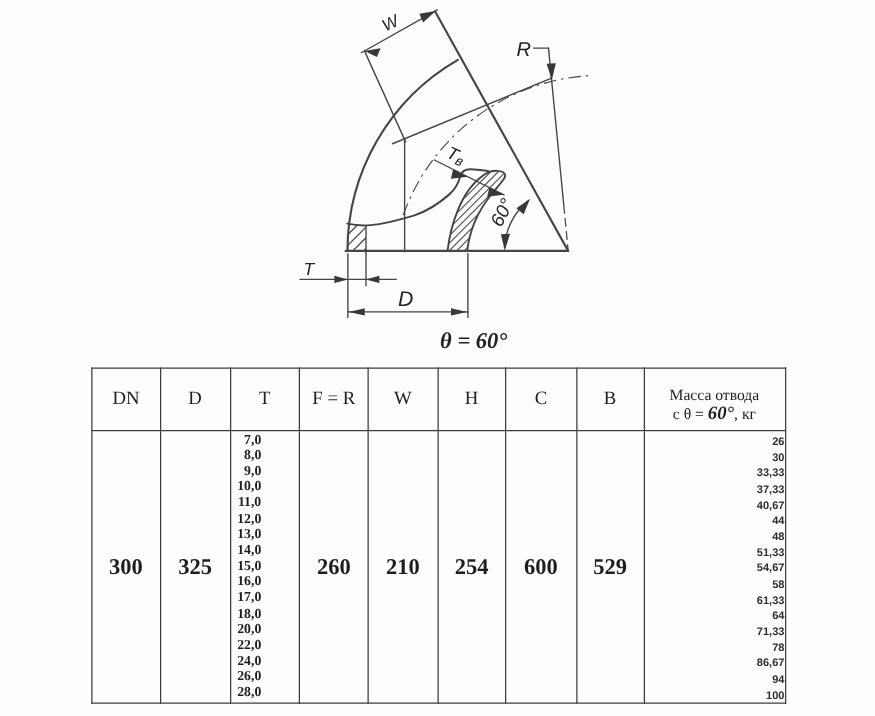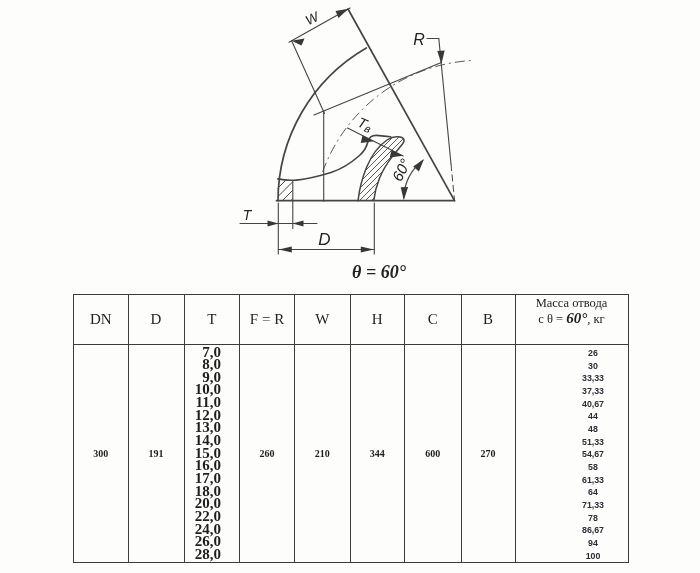--- a/index.html
+++ b/index.html
@@ -1,24 +1,24 @@
 <!DOCTYPE html>
 <html><head>
 <meta charset="utf-8">
 <style>
   html,body{margin:0;padding:0;}
   body{width:700px;height:573px;background:#fdfdfc;font-family:"Liberation Serif",serif;position:relative;overflow:hidden;}
   #draw{position:absolute;left:0;top:0;}
   table{border-collapse:collapse;position:absolute;left:73px;top:294px;table-layout:fixed;}
   td{border:1.4px solid #3c3c3c;text-align:center;vertical-align:middle;padding:0;color:#1e1e1e;}
   .hd{font-size:15px;height:50px;}
-  .num{font-size:10px;font-weight:bold;}
-  .tcol{font-weight:bold;font-size:15px;line-height:12.65px;text-align:right;padding-right:18px;vertical-align:top;padding-top:0.5px;}
-  .mcol{font-family:"Liberation Sans",sans-serif;font-weight:bold;font-size:8.8px;line-height:12.65px;text-align:center;padding-left:43px;vertical-align:top;padding-top:2px;color:#2c2c34;}
-  .m2{font-size:12.5px;line-height:14.6px;vertical-align:top;padding-top:1px;}
+  .num{font-size:18px;font-weight:bold;}
+  .tcol{font-weight:bold;font-size:11px;line-height:12.65px;text-align:right;padding-right:30px;vertical-align:top;padding-top:0.5px;}
+  .mcol{font-family:"Liberation Sans",sans-serif;font-weight:bold;font-size:8.8px;line-height:12.65px;text-align:right;padding-left:43px;vertical-align:top;padding-top:2px;color:#2c2c34;}
+  .m2{font-size:12.5px;line-height:14.6px;vertical-align:top;padding-top:14px;}
 </style>
 </head>
 <body>
 
 <svg id="draw" width="700" height="290" viewBox="0 0 700 290">
   <g fill="none" stroke="#454545" stroke-width="1.7" stroke-linecap="round">
 
     <line x1="276.5" y1="200.7" x2="454.5" y2="200.7"></line>
 
     <path d="M 278 200.7 A 176.5 176.5 0 0 1 366.3 47.9"></path>
@@ -156,23 +156,23 @@
     <td>T</td>
     <td>F = R</td>
     <td>W</td>
     <td>H</td>
     <td>C</td>
     <td>B</td>
     <td class="m2">Масса отвода<br>с θ = <i><b style="font-size:15px">60°</b></i>, кг</td>
   </tr>
   <tr style="height:218px">
     <td class="num">300</td>
-    <td class="num">191</td>
+    <td class="num">325</td>
     <td class="tcol">7,0<br>8,0<br>9,0<br>10,0<br>11,0<br>12,0<br>13,0<br>14,0<br>15,0<br>16,0<br>17,0<br>18,0<br>20,0<br>22,0<br>24,0<br>26,0<br>28,0</td>
     <td class="num">260</td>
     <td class="num">210</td>
-    <td class="num">344</td>
+    <td class="num">254</td>
     <td class="num">600</td>
-    <td class="num">270</td>
+    <td class="num">529</td>
     <td class="mcol">26<br>30<br>33,33<br>37,33<br>40,67<br>44<br>48<br>51,33<br>54,67<br>58<br>61,33<br>64<br>71,33<br>78<br>86,67<br>94<br>100</td>
   </tr>
 </tbody>
   </table>
 
 </body></html>

